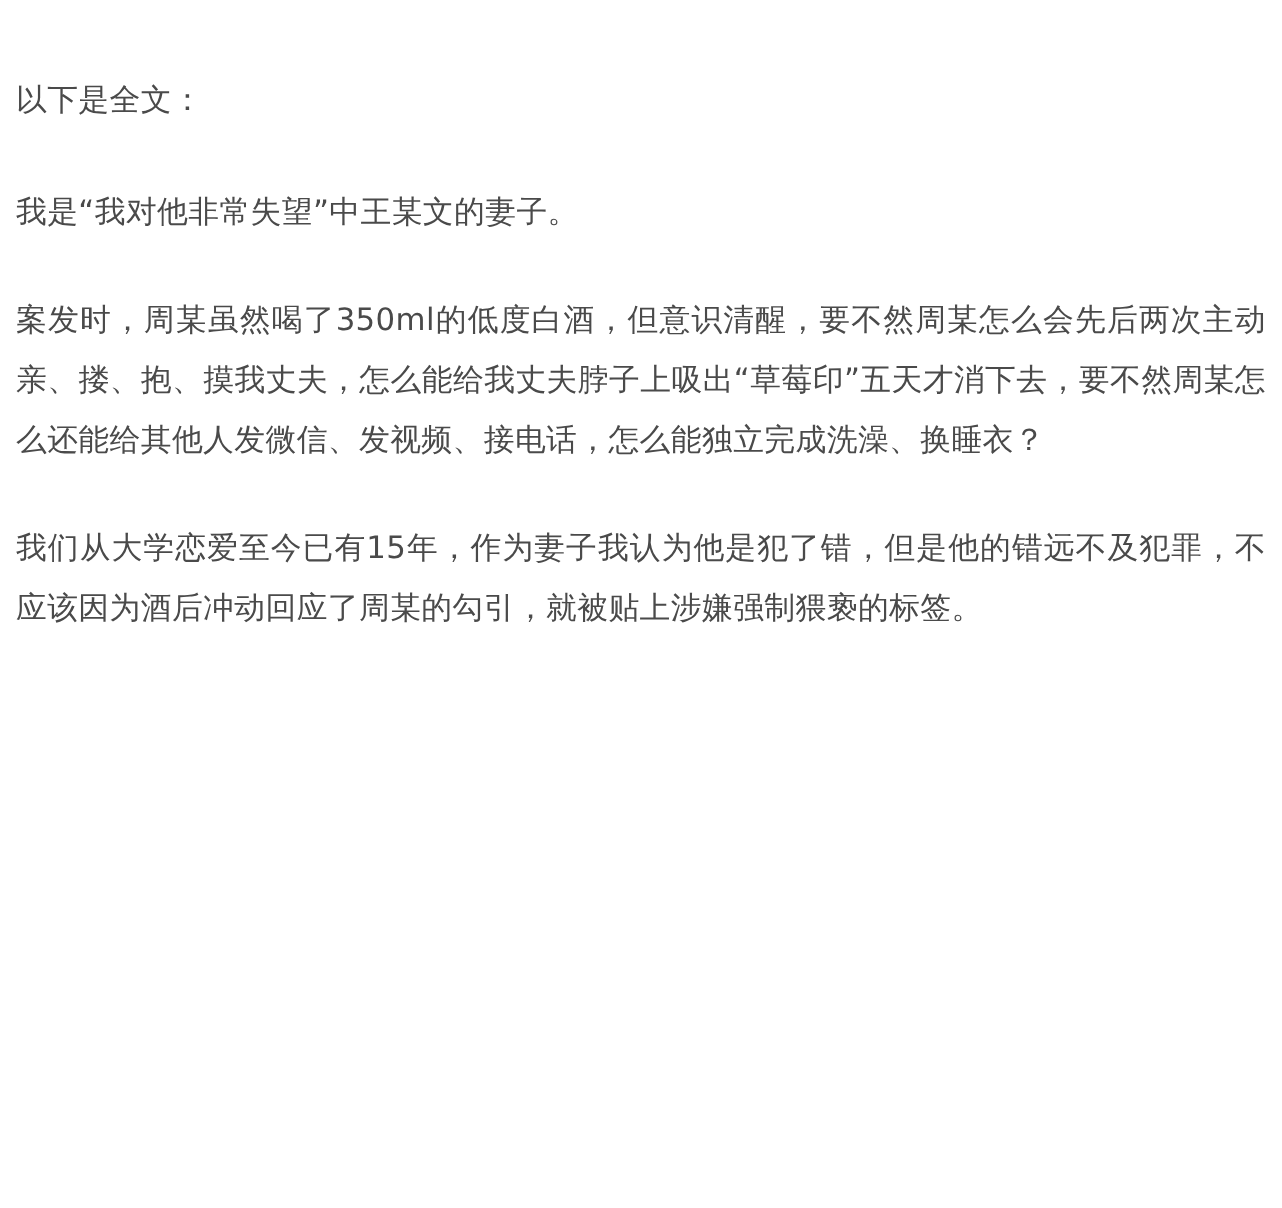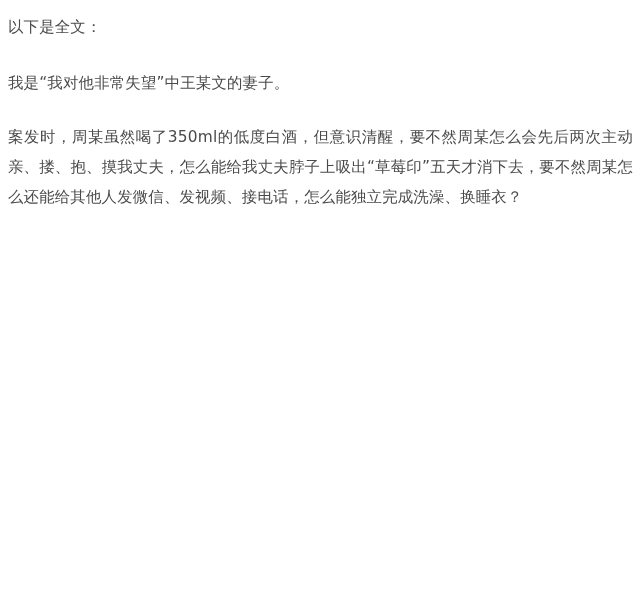--- a/index.html
+++ b/index.html
@@ -11,31 +11,33 @@
       width: 641px;
       height: 604px;
       overflow: hidden;
       font-family: "DejaVu Sans", "Liberation Sans", sans-serif;
       color: #4a4a4a;
     }
     .article {
       position: relative;
       padding: 12px 8px 0 8px;
       width: 625px;
+      margin-top: 23px;
     }
     .para {
       margin: 0 0 24px 0;
       font-size: 15.4px;
       line-height: 30px;
       letter-spacing: 0.2px;
       word-break: break-all;
       text-align: justify;
     }
     .para.first { margin-bottom: 26px; }
   </style>
 </head>
 <body>
 
 <div class="article">
   <p class="para first">以下是全文：</p>
   <p class="para">我是“我对他非常失望”中王某文的妻子。</p>
   <p class="para">案发时，周某虽然喝了350ml的低度白酒，但意识清醒，要不然周某怎么会先后两次主动亲、搂、抱、摸我丈夫，怎么能给我丈夫脖子上吸出“草莓印”五天才消下去，要不然周某怎么还能给其他人发微信、发视频、接电话，怎么能独立完成洗澡、换睡衣？</p>
+  <p class="para">我们从大学恋爱至今已有15年，作为妻子我认为他是犯了错，但是他的错远不及犯罪，不应该因为酒后冲动回应了周某的勾引，就被贴上涉嫌强制猥亵的标签。</p>
 </div>
 
 </body></html>

